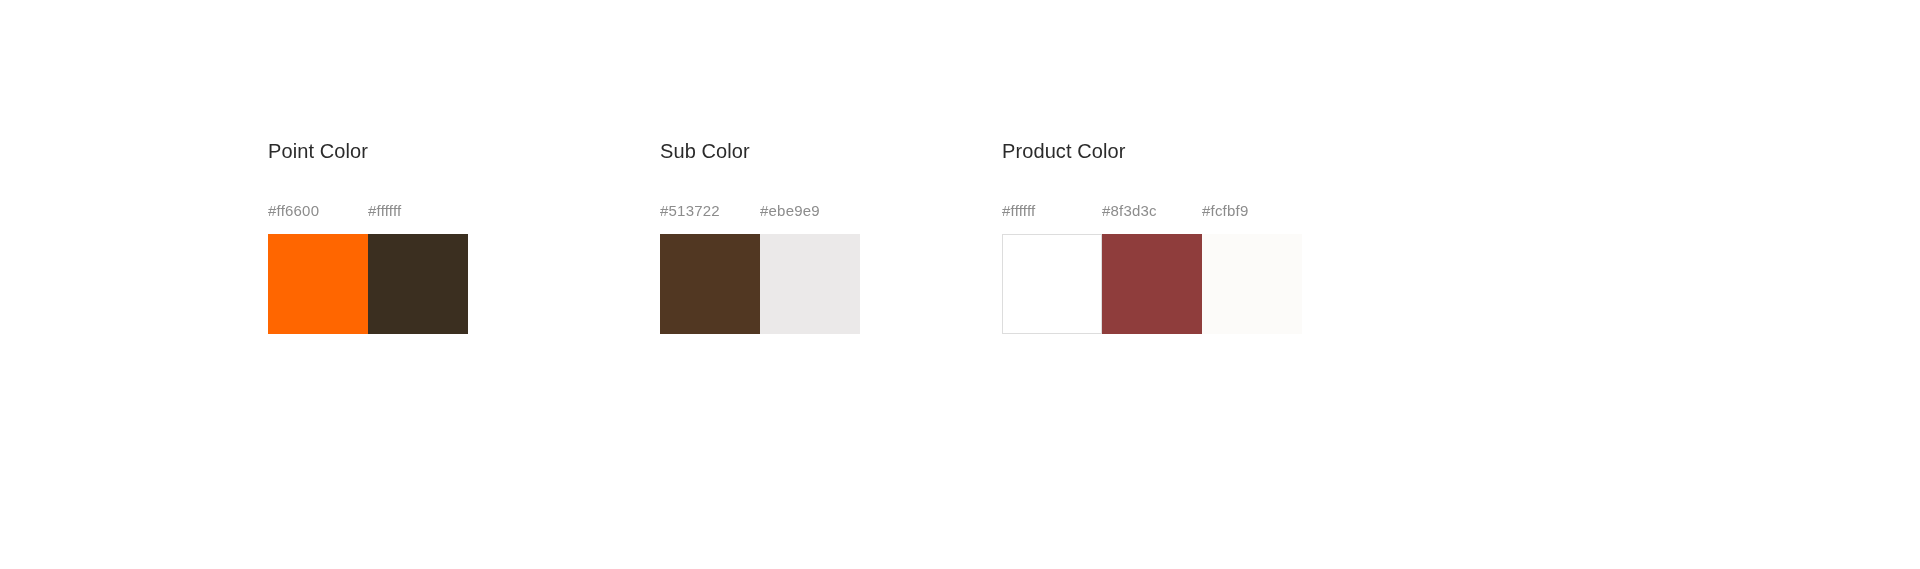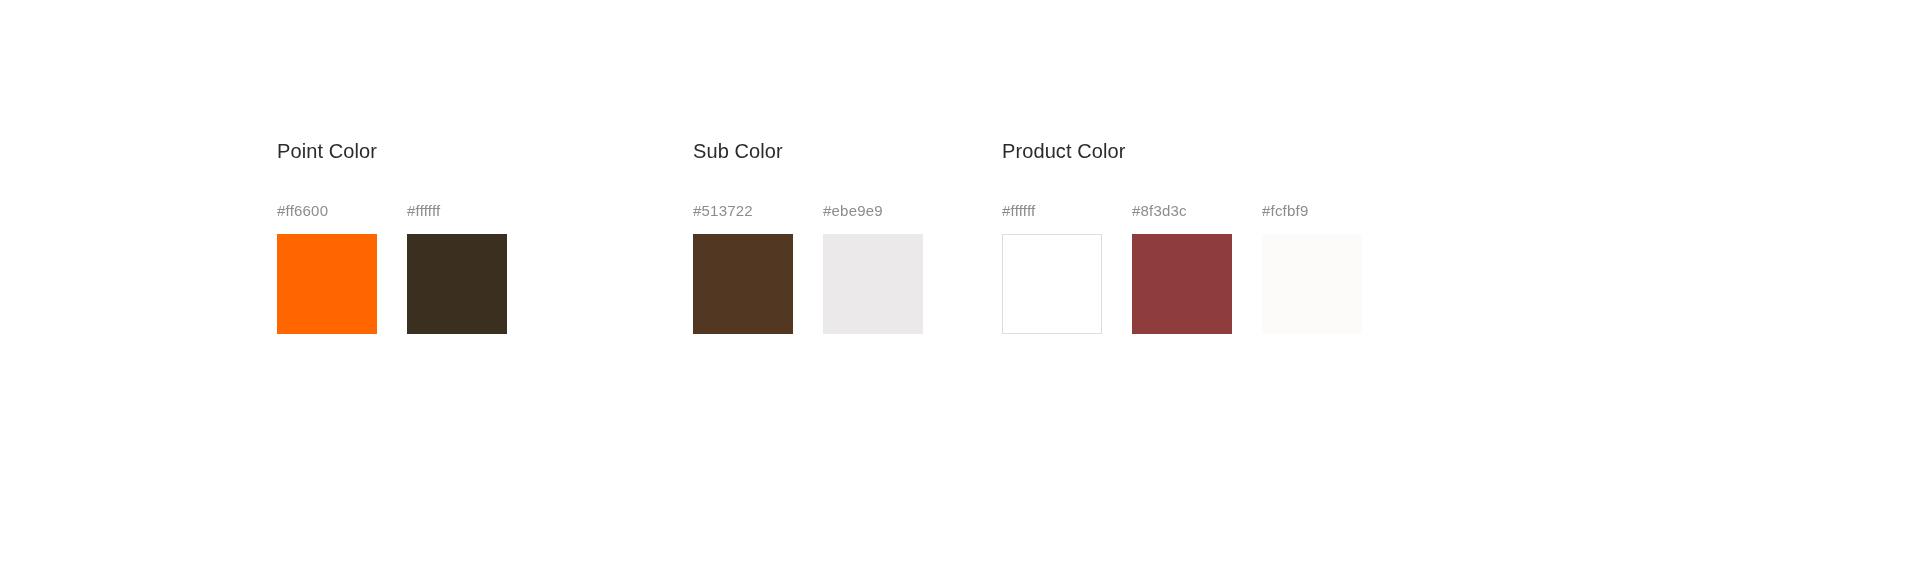--- a/index.html
+++ b/index.html
@@ -42,21 +42,20 @@
     display: flex;
     flex-direction: row;
     align-items: flex-start;
     margin-top: 38px;
   }
 
   .swatch-cell {
     display: flex;
     flex-direction: column;
     align-items: flex-start;
-    margin-right: 30px;
   }
   .swatch-cell:last-child {
     margin-right: 0;
   }
 
   .swatch-label {
     font-size: 15px;
     line-height: 18px;
     color: #8c8c8c;
     letter-spacing: 0.2px;
@@ -71,34 +70,34 @@
     background: #ffffff;
   }
   .swatch-chip.bordered {
     border: 1px solid #dddddd;
   }
 </style>
 </head>
 <body>
 
 <div id="palette-board" style="background: rgb(255, 255, 255);">
-    <div class="color-group" style="left: 277px;">
+    <div class="color-group" style="left: 268px;">
       <h2 class="group-title">Point Color</h2>
       <div class="swatch-row">
         <div class="swatch-cell">
           <div class="swatch-label">#ff6600</div>
           <div class="swatch-chip" style="background: rgb(255, 102, 0);"></div>
         </div>
         <div class="swatch-cell">
           <div class="swatch-label">#ffffff</div>
           <div class="swatch-chip" style="background: rgb(59, 47, 32);"></div>
         </div>
       </div>
     </div>
-    <div class="color-group" style="left: 693px;">
+    <div class="color-group" style="left: 660px;">
       <h2 class="group-title">Sub Color</h2>
       <div class="swatch-row">
         <div class="swatch-cell">
           <div class="swatch-label">#513722</div>
           <div class="swatch-chip" style="background: rgb(81, 55, 34);"></div>
         </div>
         <div class="swatch-cell">
           <div class="swatch-label">#ebe9e9</div>
           <div class="swatch-chip" style="background: rgb(235, 233, 233);"></div>
         </div>

